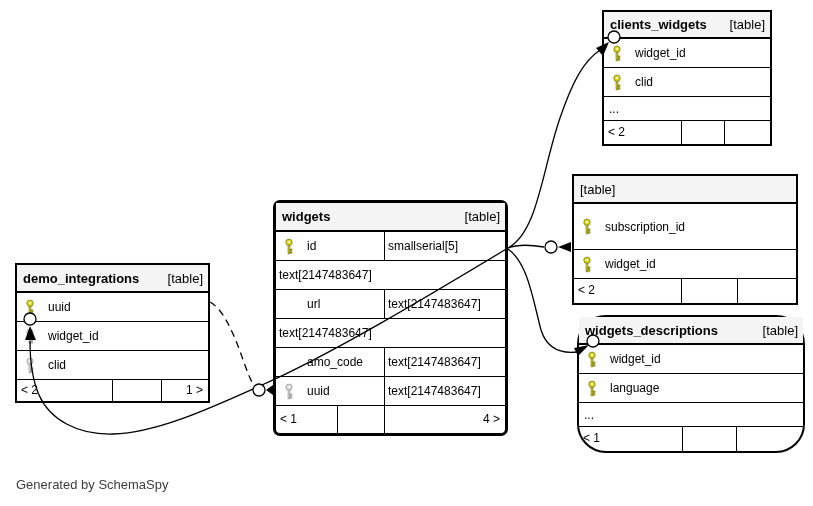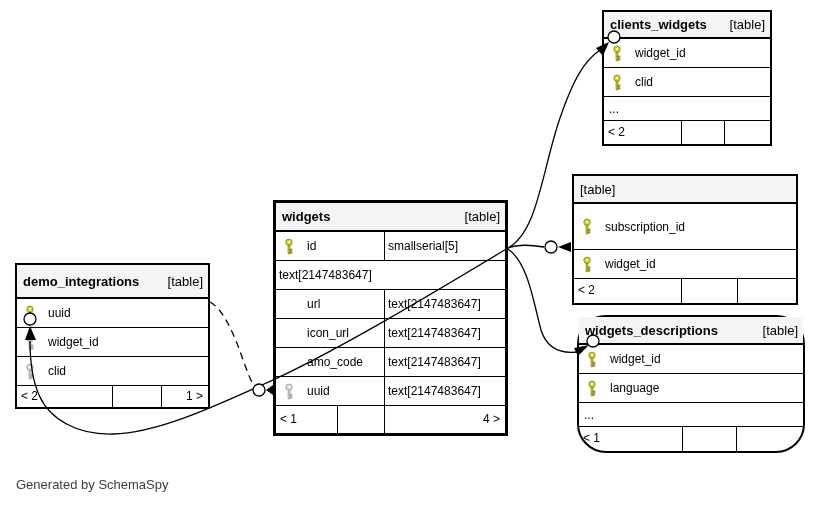--- a/index.html
+++ b/index.html
@@ -3,21 +3,21 @@
 <meta charset="utf-8">
 <style>
   html,body { margin:0; padding:0; }
   body {
     width:813px; height:506px; position:relative; background:#ffffff;
     font-family:"Liberation Sans", sans-serif; overflow:hidden;
   }
   .tbl { position:absolute; box-sizing:border-box; background:#ffffff;
          border:2px solid #000; z-index:1; }
   .tbl * { box-sizing:border-box; }
-  .tbl.focal { border-width:3px; }
+  .tbl.focal { border-width:3px;border-radius:7px; }
   .hdr { display:flex; justify-content:space-between; align-items:center;
          padding:0 5px 0 6px; background:#f4f4f4; border-bottom:2px solid #000;
          font-size:13px; }
   .tname { font-weight:bold; }
   .tag { font-weight:normal; }
   .row { display:flex; align-items:center; border-bottom:1px solid #000;
          padding-left:8px; font-size:12px; background:#fff; }
   .keyicon { width:10px; height:17px; margin-right:13px; flex:0 0 10px; }
   .keyicon svg { display:block; }
   .key-pk .kmain { fill:#dcd926; stroke:#6e6e00; stroke-width:0.7; }
@@ -206,24 +206,20 @@
     <div class="tcell">text[2147483647]</div>
   </div>
   <div class="row wrow" style="height:29px">
     <div class="ncell">
         <span class="keyicon"></span>
       <span>url</span>
       </div>
     <div class="tcell">text[2147483647]</div>
   </div>
   <div class="row wrow" style="height:29px">
-    <div class="ncell">
-        <span class="keyicon"></span>
-      <span>icon_url</span>
-      </div>
     <div class="tcell">text[2147483647]</div>
   </div>
   <div class="row wrow" style="height:29px">
     <div class="ncell">
         <span class="keyicon"></span>
       <span>amo_code</span>
       </div>
     <div class="tcell">text[2147483647]</div>
   </div>
   <div class="row wrow" style="height:29px">
@@ -242,21 +238,21 @@
     <div class="tcell">text[2147483647]</div>
   </div>
   <div class="ftr" style="height:27px">
     <div class="fc" style="width:62px; padding-top:6px">&lt; 1</div>
     <div class="fc" style="width:47px; padding-top:6px"></div>
     <div class="fc last" style="padding-top:6px">4 &gt;</div>
   </div>
 </div>
 
 <div class="tbl" style="left:15px; top:263px; width:195px;">
-  <div class="hdr" style="height:34px">
+  <div class="hdr" style="height:28px">
     <span class="tname">demo_integrations</span>
     <span class="tag">[table]</span>
   </div>
   <div class="row" style="height:29px">
     <span class="keyicon key-pk">
         <svg width="10" height="17" viewBox="0 0 10 17">
           <circle class="kmain" cx="5" cy="4.3" r="3.2"></circle>
           <circle class="khole" cx="5" cy="3.9" r="0.9"></circle>
           <path class="kmain" d="M4.1 7.2 L5.9 7.2 L5.9 15.8 L4.1 15.8 Z"></path>
           <path class="kmain" d="M5.9 11 L8 11 L8 12.4 L5.9 12.4 Z"></path>

